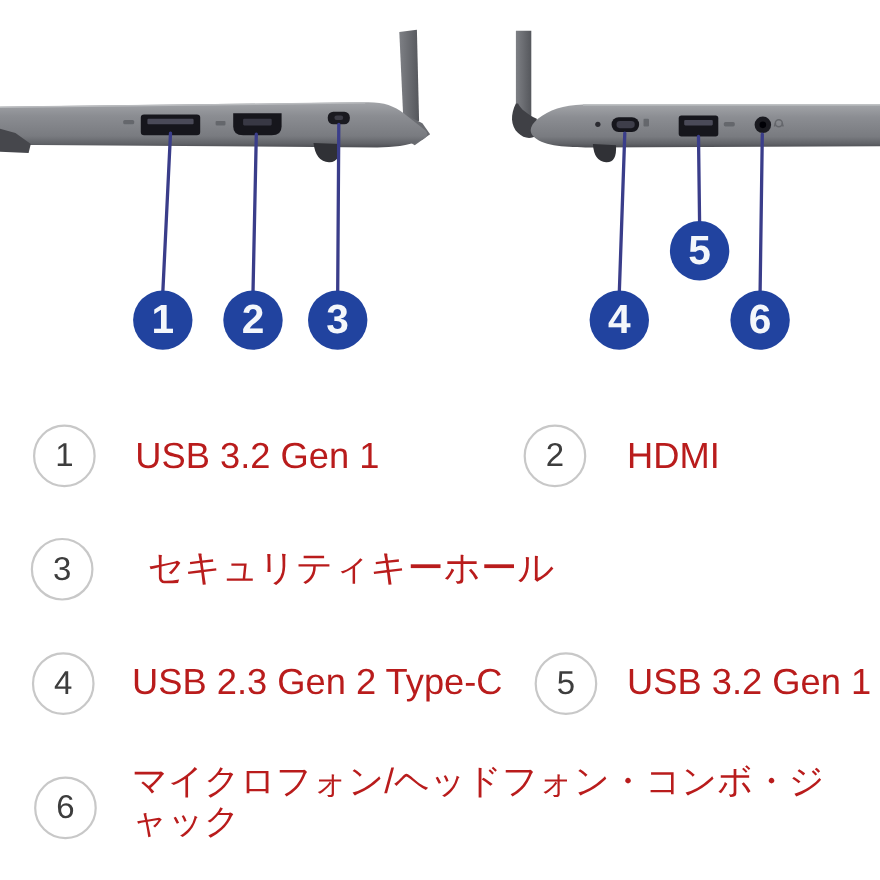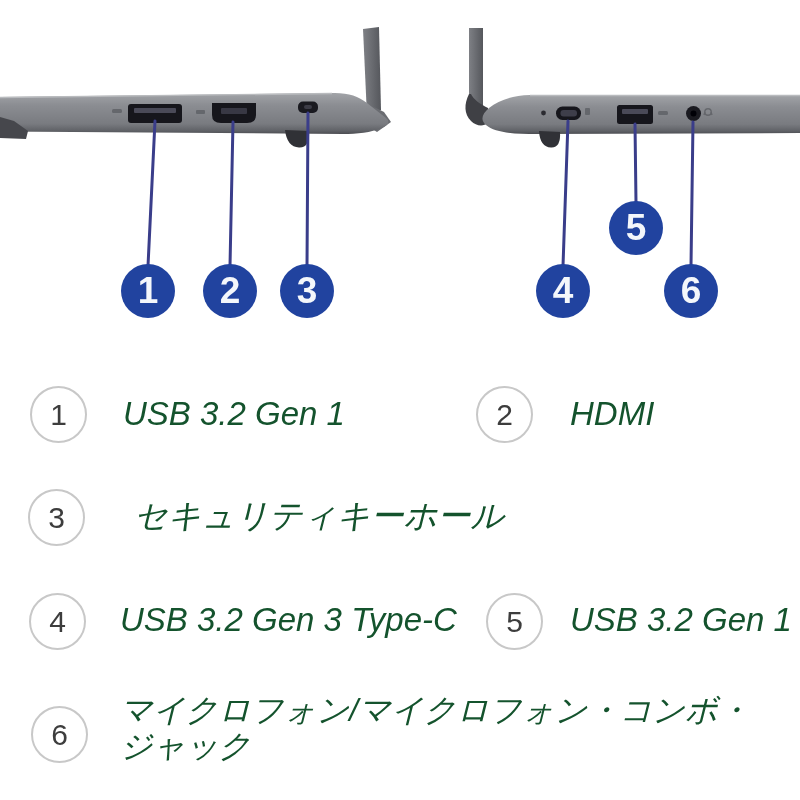--- a/index.html
+++ b/index.html
@@ -5,21 +5,21 @@
   html,body{margin:0;padding:0;background:#ffffff;}
   .page{position:relative;width:800px;height:800px;background:#ffffff;overflow:hidden;
         font-family:"Liberation Sans","DejaVu Sans",sans-serif;}
   .diagram-svg{position:absolute;left:0;top:0;}
   .callout{position:absolute;width:54px;height:54px;border-radius:50%;
            background:#21439f;color:#f4f7fb;display:flex;align-items:center;justify-content:center;
            font-size:37px;font-weight:bold;}
   .lg-circle{position:absolute;width:53px;height:53px;border:2px solid #c8c8c8;border-radius:50%;
              background:#ffffff;display:flex;align-items:center;justify-content:center;
              font-size:30px;color:#3d3d3d;}
-  .lg-label{position:absolute;font-size:33px;color:#14532d;white-space:nowrap;line-height:36px;font-style:italic;}
+  .lg-label{position:absolute;font-size:33px;color:#b91c1c;white-space:nowrap;line-height:36px;}
   .lg-label.wrap{white-space:normal;width:652px;font-size:32px;line-height:36px;}
 </style>
 </head>
 <body>
 
 <div class="page">
 
   <svg class="diagram-svg" width="800" height="340" viewBox="0 0 800 340">
     <defs>
       <linearGradient id="gBody" x1="0" y1="0" x2="0" y2="1">
@@ -99,22 +99,22 @@
     <div class="lg-circle" style="left:30px;top:386px;">1</div>
     <div class="lg-label" style="left:123px;top:396px;">USB 3.2 Gen 1</div>
 
     <div class="lg-circle" style="left:476px;top:386px;">2</div>
     <div class="lg-label" style="left:570px;top:396px;">HDMI</div>
 
     <div class="lg-circle" style="left:28px;top:489px;">3</div>
     <div class="lg-label" style="left:134px;top:498px;">セキュリティキーホール</div>
 
     <div class="lg-circle" style="left:29px;top:593px;">4</div>
-    <div class="lg-label" style="left:120px;top:602px;">USB 3.2 Gen 3 Type-C</div>
+    <div class="lg-label" style="left:120px;top:602px;">USB 2.3 Gen 2 Type-C</div>
 
     <div class="lg-circle" style="left:486px;top:593px;">5</div>
     <div class="lg-label" style="left:570px;top:602px;">USB 3.2 Gen 1</div>
 
     <div class="lg-circle" style="left:31px;top:706px;">6</div>
-    <div class="lg-label wrap" style="left:120px;top:692px;">マイクロフォン/マイクロフォン・コンボ・ジャック</div>
+    <div class="lg-label wrap" style="left:120px;top:692px;">マイクロフォン/ヘッドフォン・コンボ・ジャック</div>
 
   </div>
 </div>
 
 </body></html>

